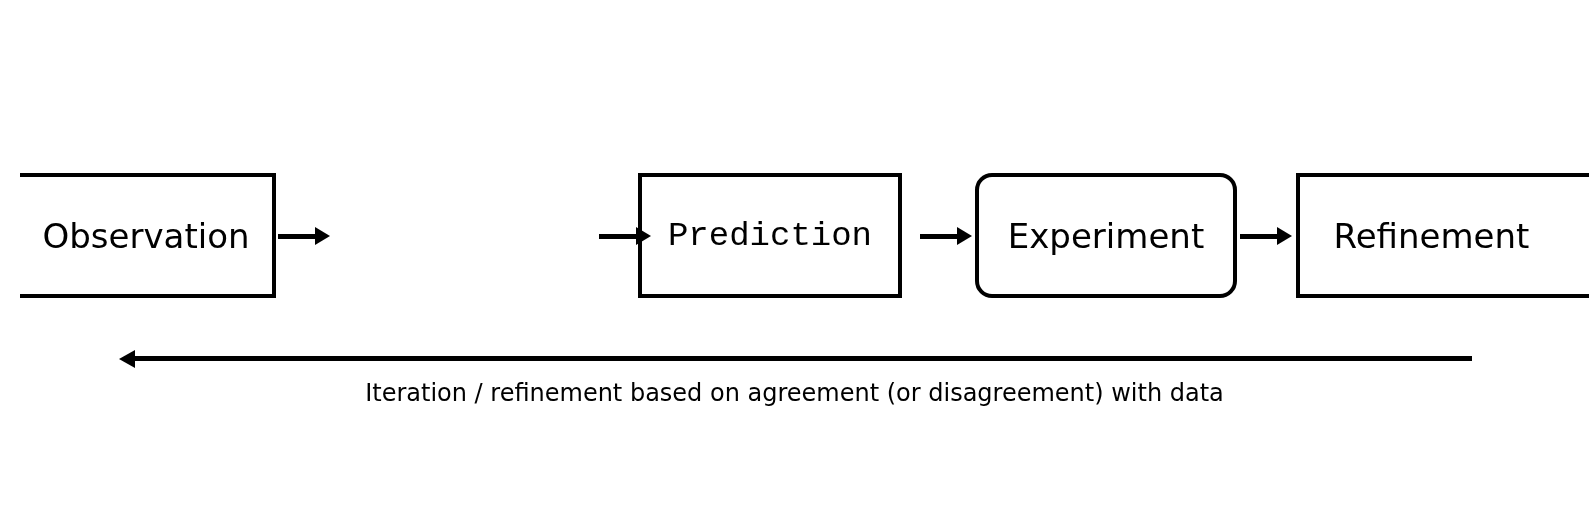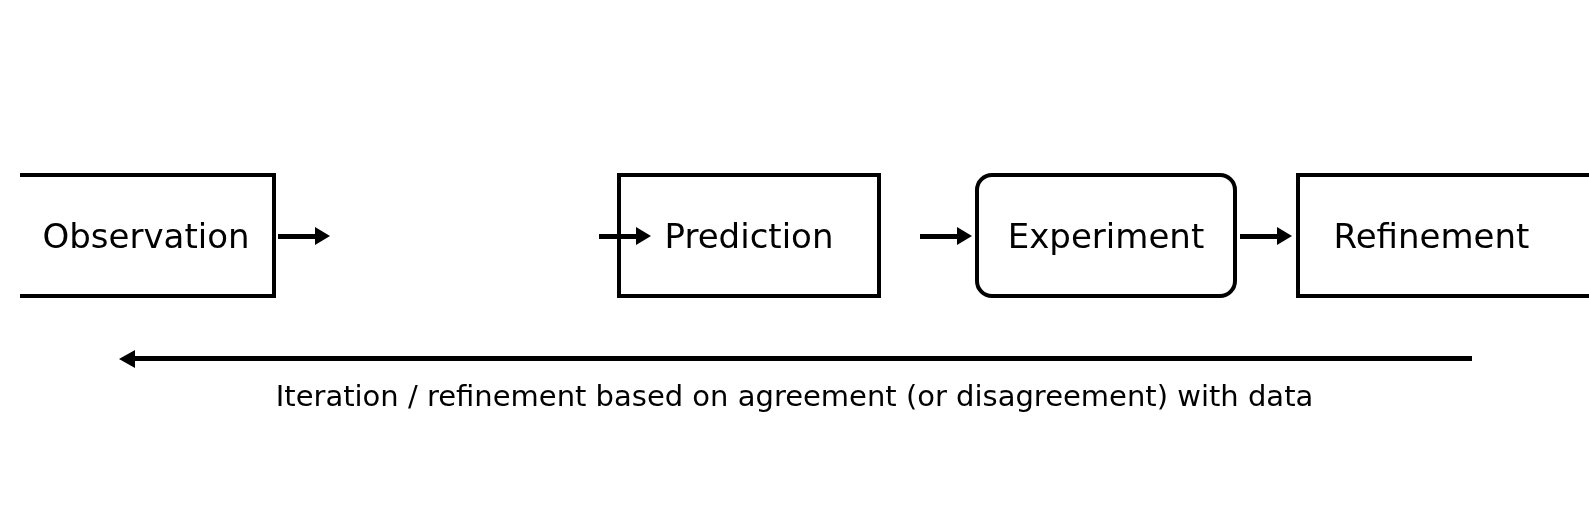--- a/index.html
+++ b/index.html
@@ -104,37 +104,37 @@
     margin-top: -4px;
   }
 
   
   #feedback-caption {
     position: absolute;
     left: 0;
     top: 379px;
     width: 1589px;
     text-align: center;
-    font-size: 29px;
+    font-size: 24px;
     line-height: 1.2;
     color: #000000;
     white-space: nowrap;
   }
 </style>
 </head>
 <body>
 
 <div id="diagram-root">
 
   <div class="process-box clip-left" style="left:20px; width:256px;">
     <span class="box-label">Observation</span>
   </div>
 
 
-  <div class="process-box" style="left:617px; width:264px;">
+  <div class="process-box" style="left:638px; width:264px;font-family:Liberation Mono, monospace;">
     <span class="box-label">Prediction</span>
   </div>
 
   <div class="process-box" style="left:975px; width:262px;border-radius:17px;">
     <span class="box-label">Experiment</span>
   </div>
 
   <div class="process-box clip-right" style="left:1296px; width:293px;">
     <span class="box-label" style="margin-right:26px;">Refinement</span>
   </div>

